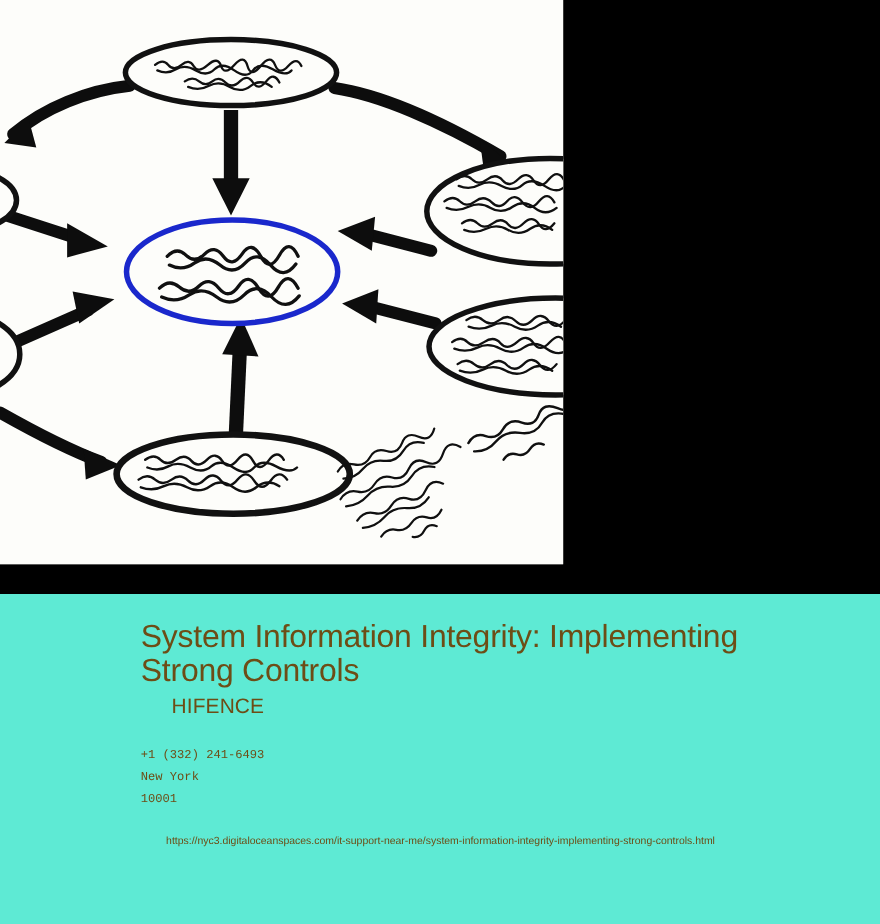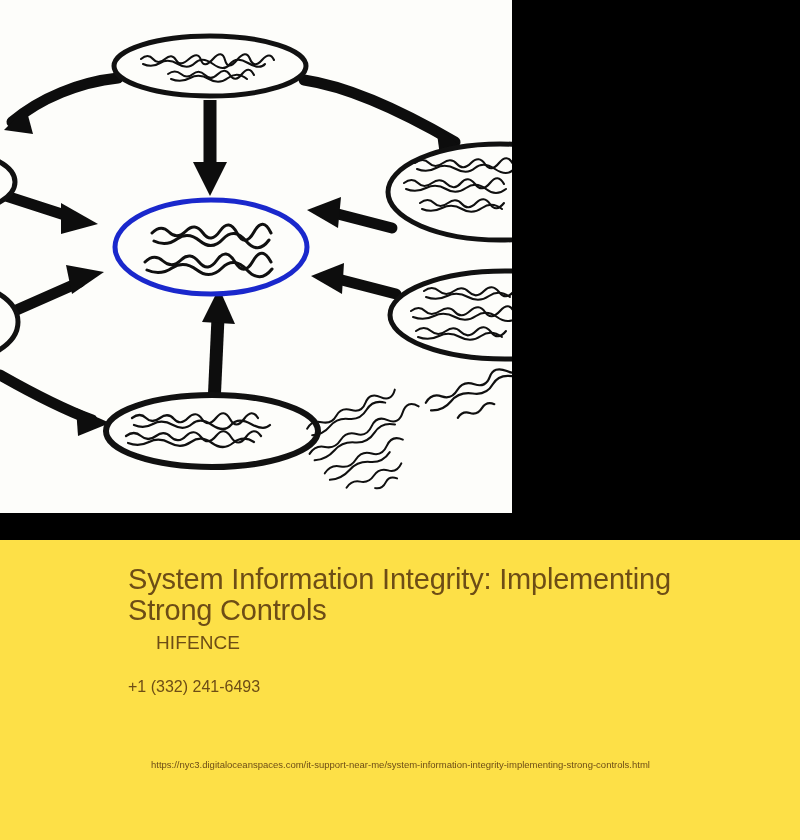--- a/index.html
+++ b/index.html
@@ -49,21 +49,21 @@
     height: 513px;
   }
 
   
   #info-panel {
     position: absolute;
     left: 0;
     top: 540px;
     width: 800px;
     height: 300px;
-    background: #fde047;
+    background: #5eead4;
   }
 
   #headline {
     position: absolute;
     left: 128px;
     top: 24px;
     width: 600px;
     margin: 0;
     font-size: 29px;
     line-height: 1.07;
@@ -84,24 +84,25 @@
   }
 
   #contact-block {
     position: absolute;
     left: 128px;
     top: 137px;
     width: 620px;
   }
 
   .contact-line {
-    font-size: 16px;
+    font-size: 11px;
     line-height: 20px;
     color: #6d4d16;
     white-space: nowrap;
+    font-family: Liberation Mono, monospace;
   }
 
   #source-url {
     position: absolute;
     left: 128px;
     top: 218px;
     font-size: 9.5px;
     line-height: 14px;
     color: #6d4d16;
     white-space: nowrap;
@@ -264,18 +265,20 @@
   </div>
 
   <div id="info-panel">
 
     <h1 id="headline">System Information Integrity: Implementing Strong Controls</h1>
 
     <div id="brand-name">HIFENCE</div>
 
     <div id="contact-block">
       <div class="contact-line">+1 (332) 241-6493</div>
+      <div class="contact-line">New York</div>
+      <div class="contact-line">10001</div>
     </div>
 
     <a id="source-url" href="#">https://nyc3.digitaloceanspaces.com/it-support-near-me/system-information-integrity-implementing-strong-controls.html</a>
   </div>
 
 </div>
 
 </body></html>

